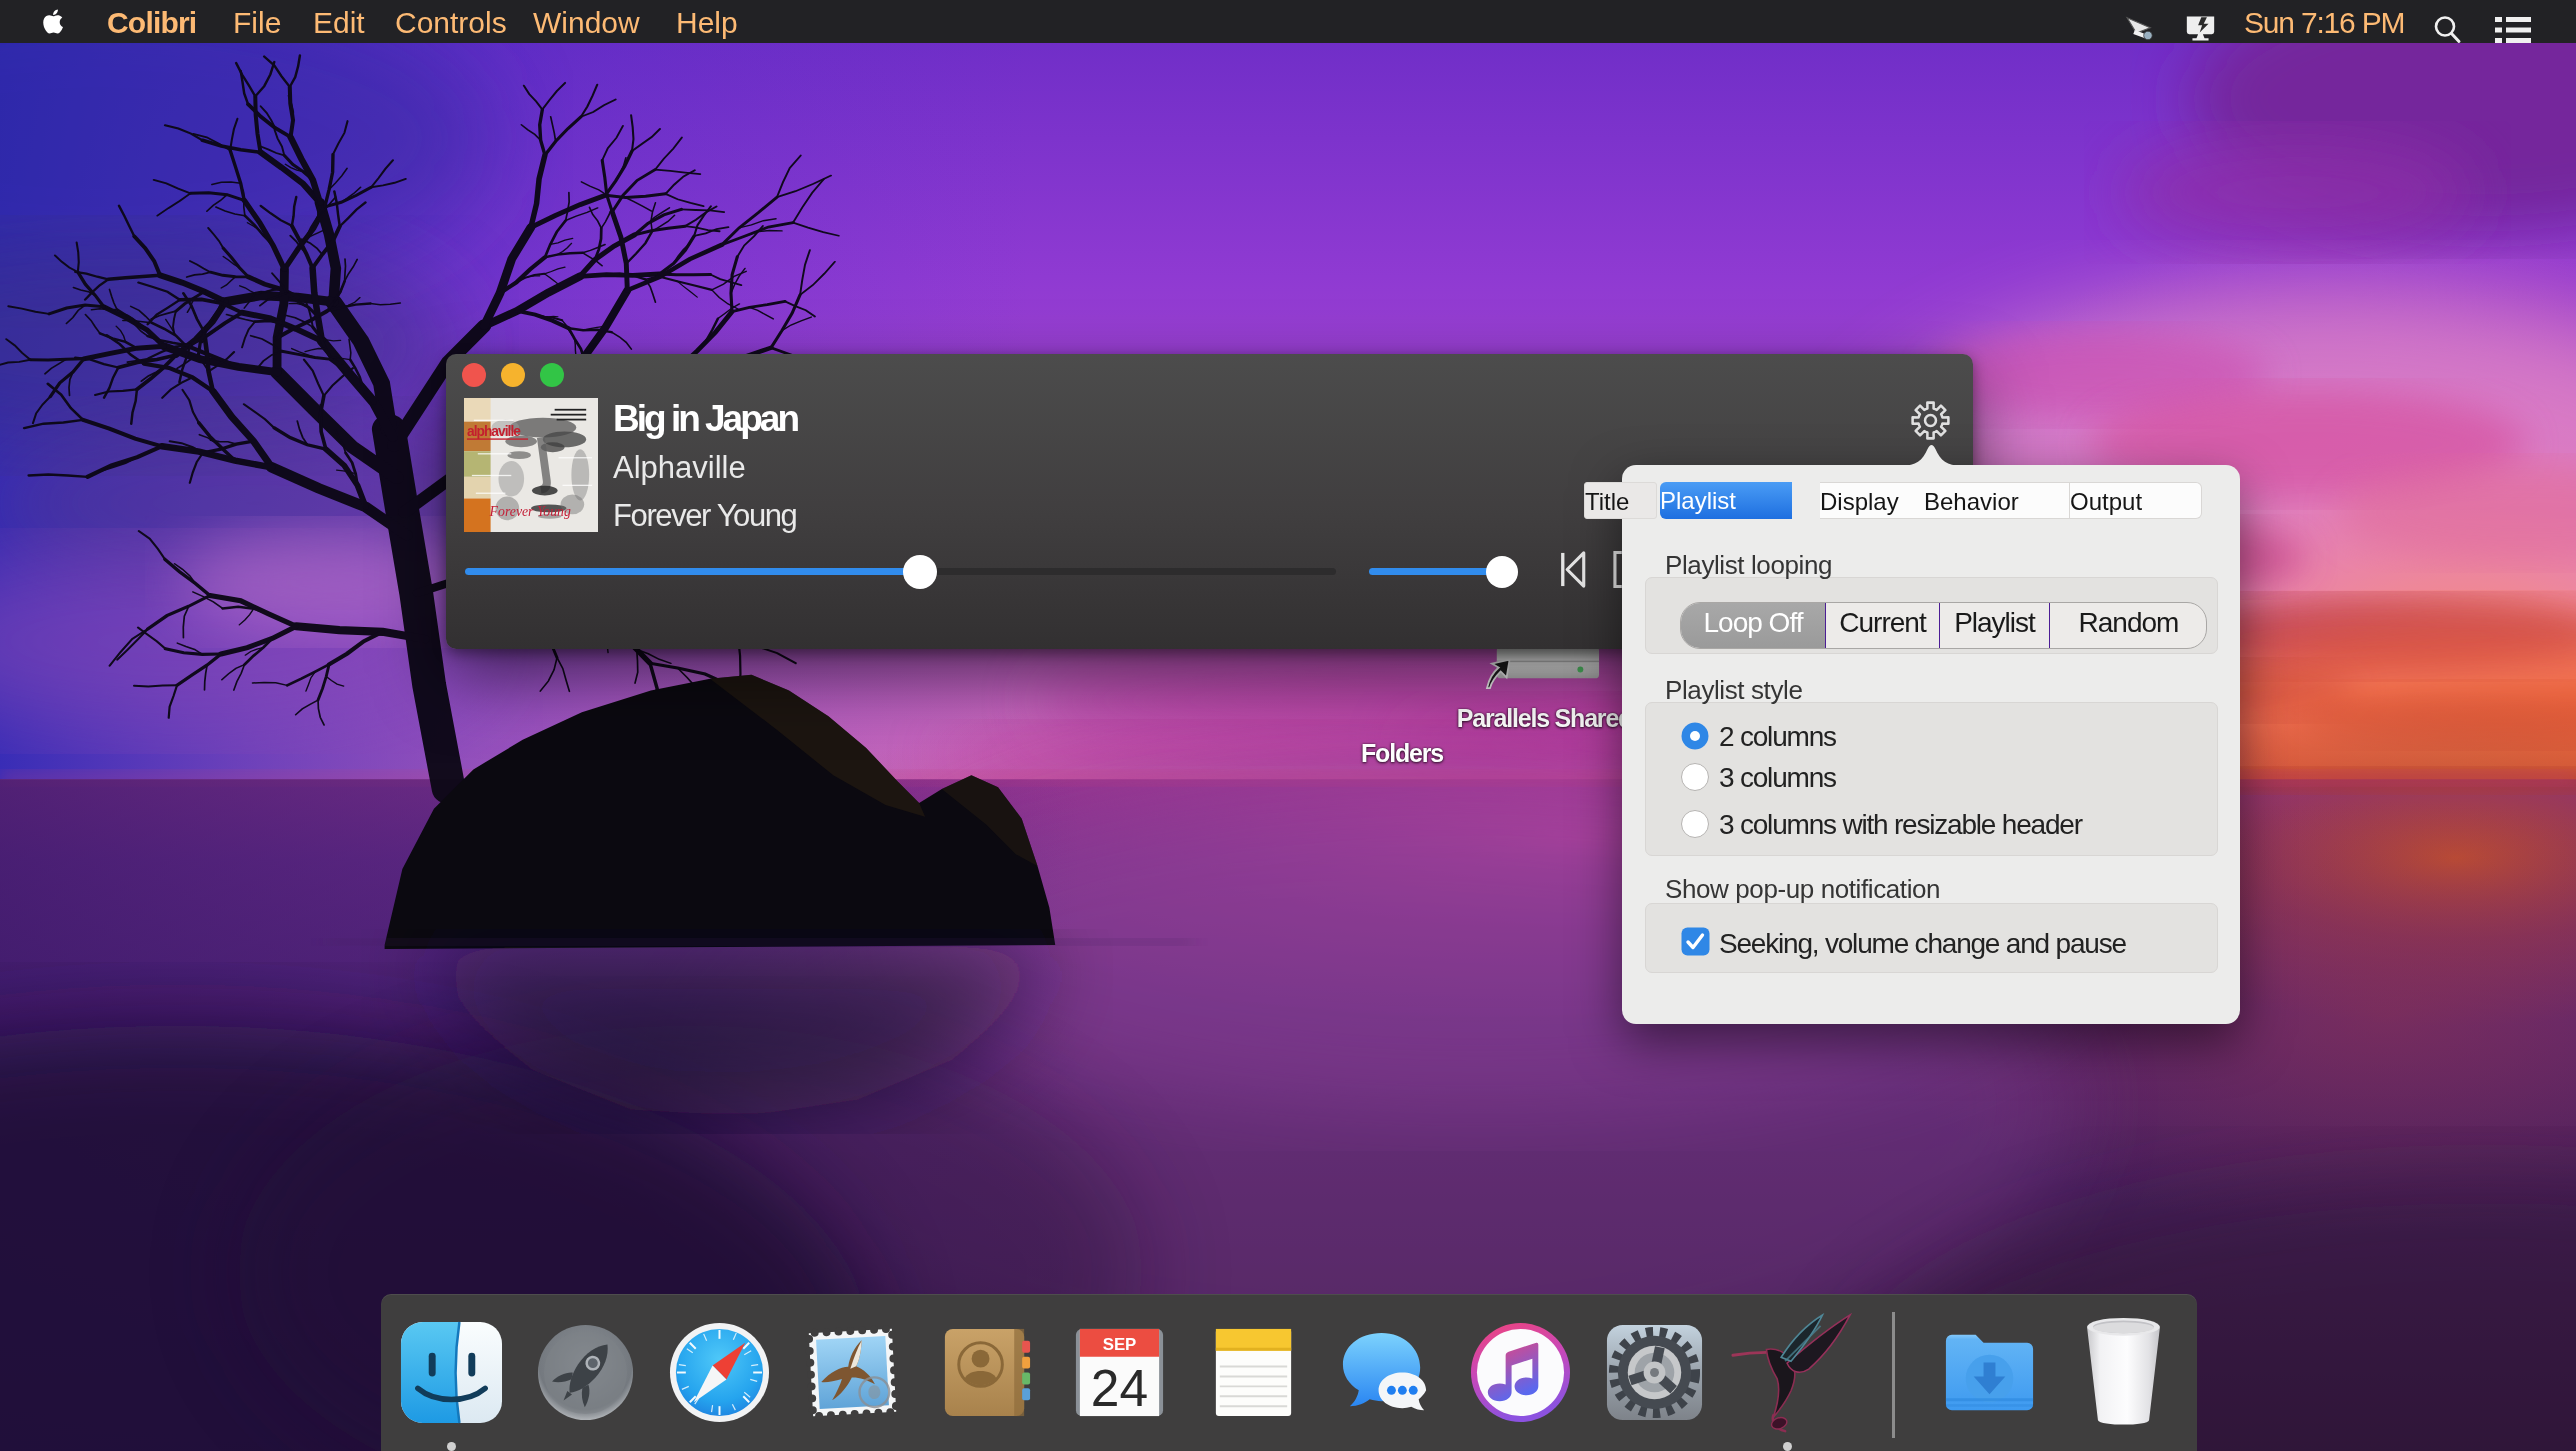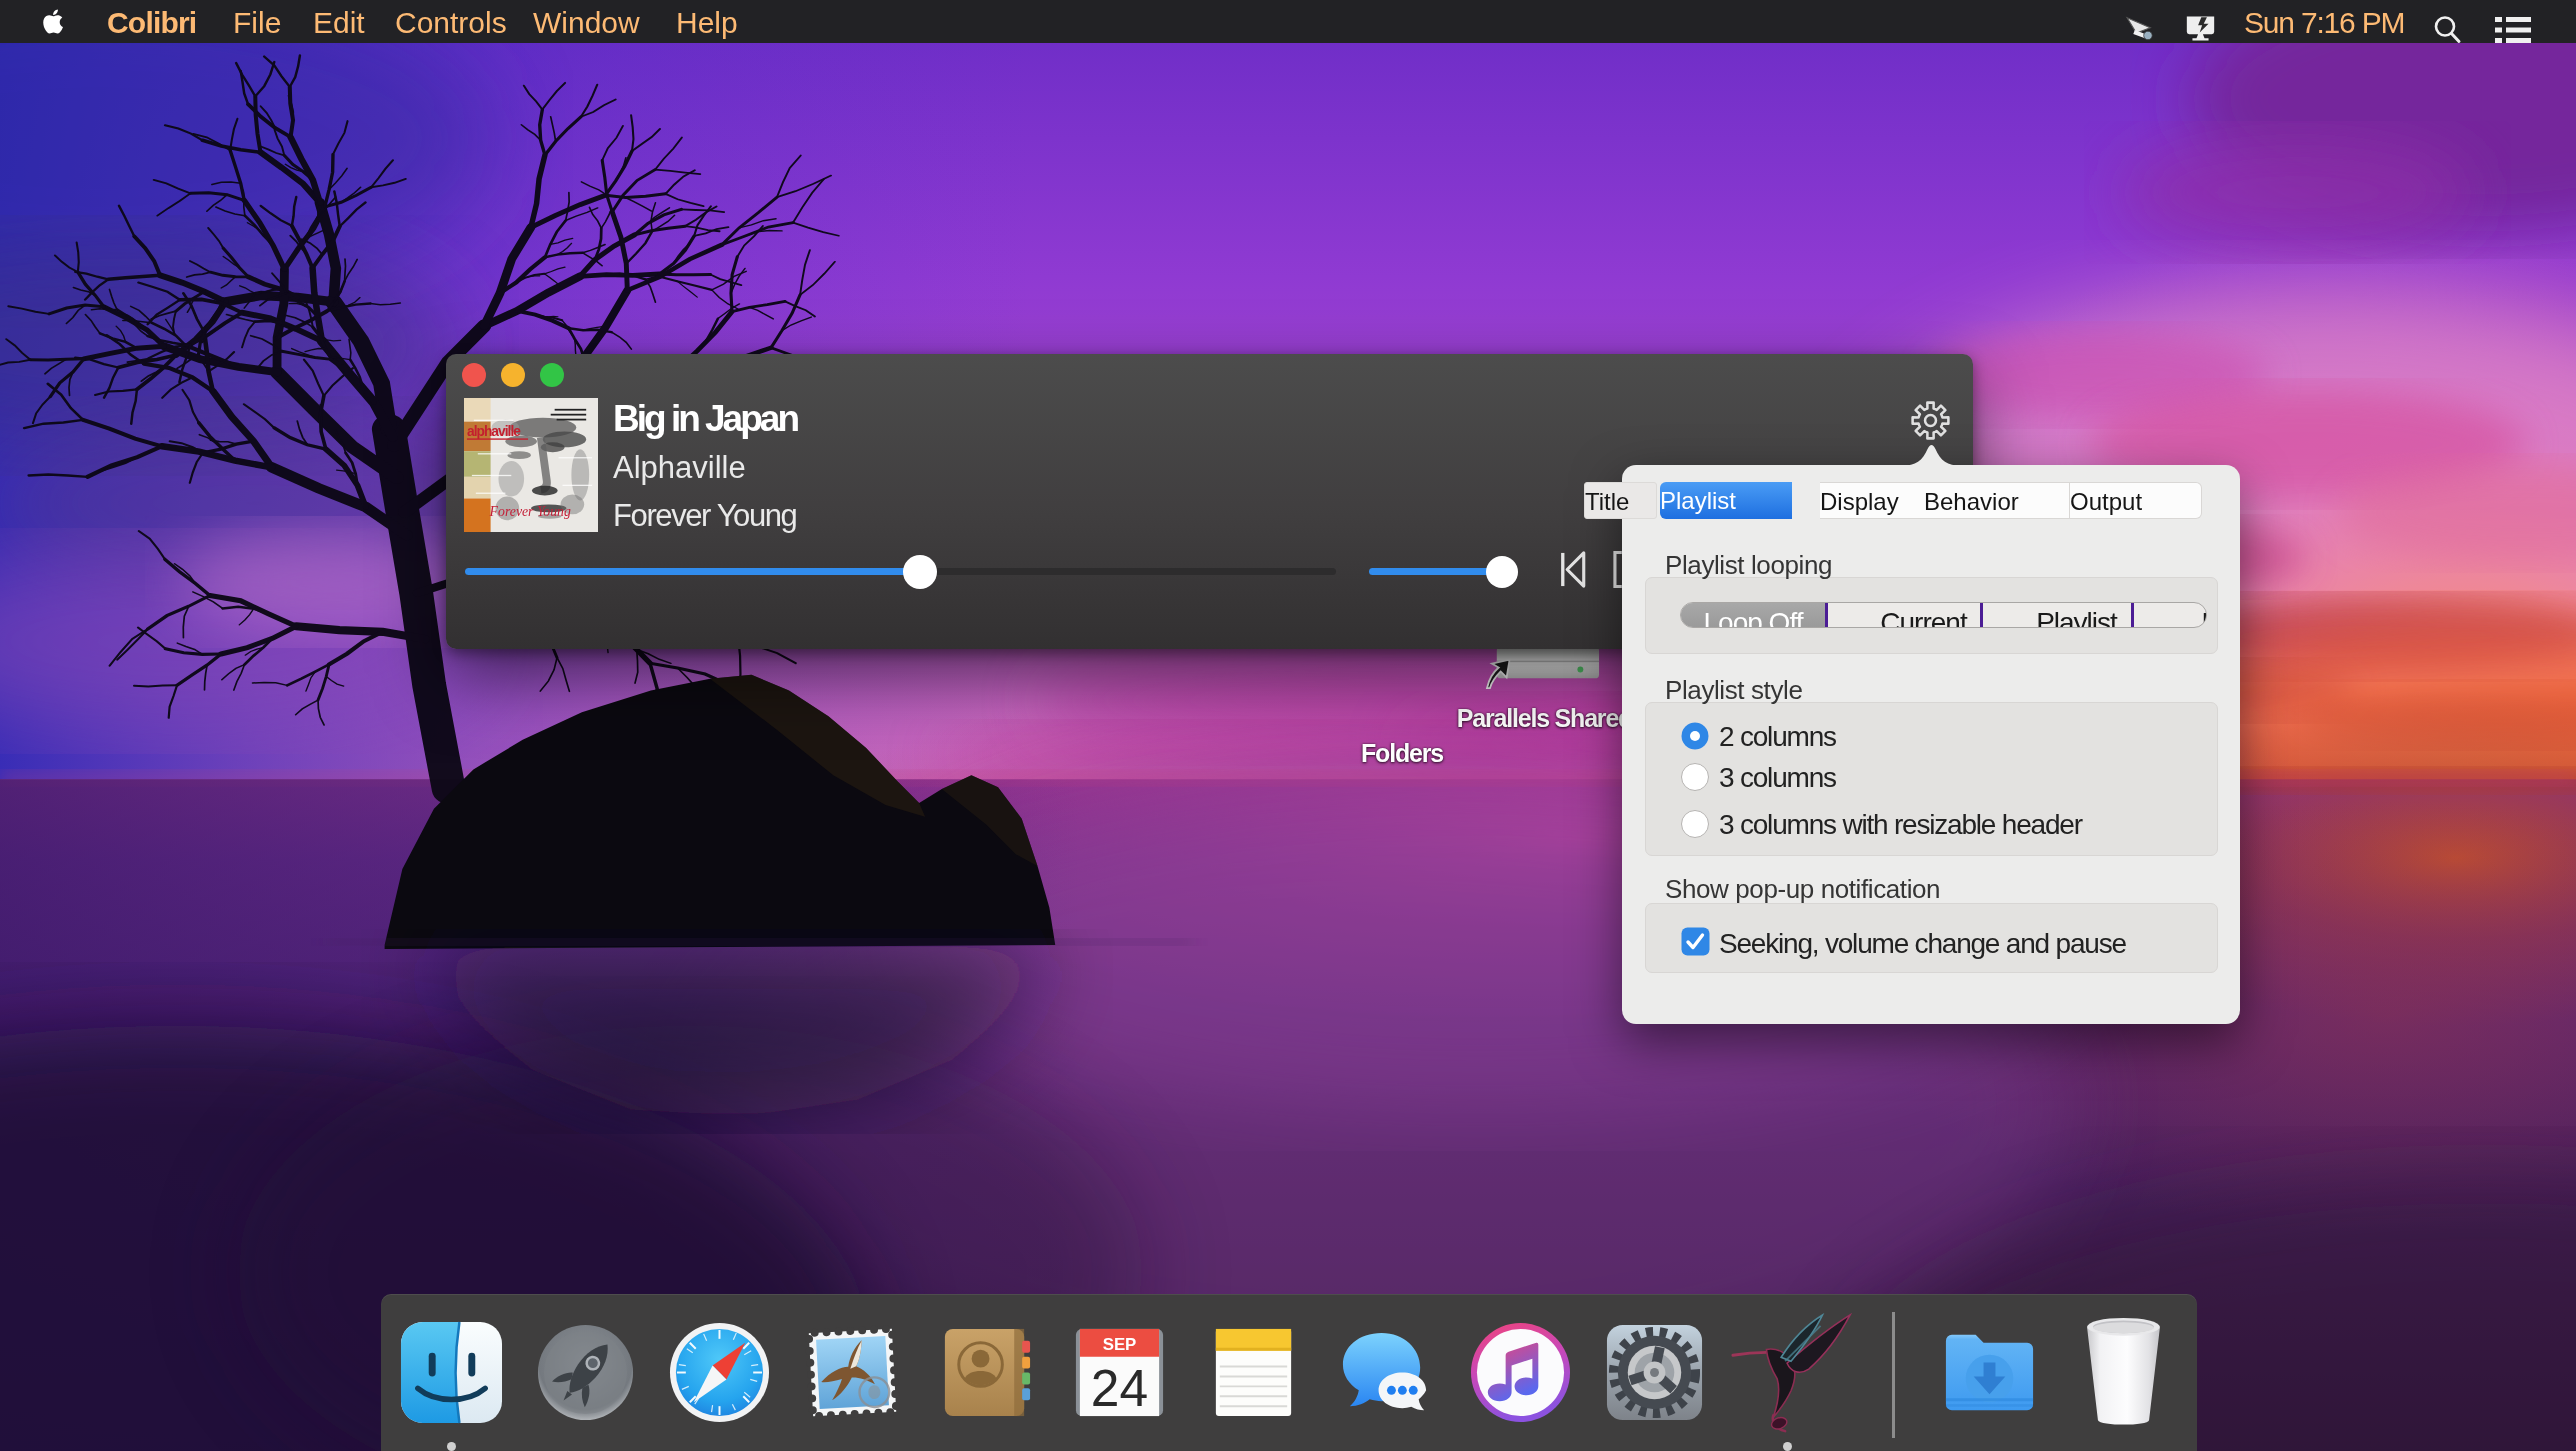--- a/index.html
+++ b/index.html
@@ -30,26 +30,26 @@
   #tabTitle{left:1584px;width:73px;background:#eae8e7;border:1px solid #dcdad8;border-radius:3px;}
   #tabPlaylist{left:1660px;width:132px;background:linear-gradient(#4a9cf5,#1e6fe0);color:#fff;
     border:none;border-radius:6px 0 0 6px;}
   #tabDisplay{left:1820px;width:132px;border-left:none;}
   #tabBehavior{left:1924px;width:146px;border-left:none;}
   #tabOutput{left:2070px;width:132px;border-left:none;border-radius:0 6px 6px 0;}
   .seclabel{position:absolute;font-size:26px;color:#353535;z-index:22;left:1665px;letter-spacing:-0.4px;}
   .secbox{position:absolute;left:1645px;width:573px;background:#e3e2e0;border:1px solid #d8d6d4;
     border-radius:7px;z-index:21;box-sizing:border-box;}
   
-  #segwrap{position:absolute;left:1680px;top:602px;width:527px;height:26px;z-index:23;
+  #segwrap{position:absolute;left:1680px;top:602px;width:527px;height:47px;z-index:23;
     border:1.5px solid #a9a7a5;border-radius:20px;background:#edebe9;box-sizing:border-box;
     display:flex;overflow:hidden;}
   .seg{height:100%;font-size:28px;color:#1a1a1a;text-align:center;line-height:39px;flex:none;letter-spacing:-1px;}
   .seg.sel{background:linear-gradient(#a8a8a8,#9a9a9a);color:#fff;}
-  .seg+.seg{border-left:3px solid #4c1d95;padding-left:39px;}
+  .seg+.seg{border-left:1px solid #4c1d95;}
   .radio{position:absolute;left:1681px;width:28px;height:28px;border-radius:50%;z-index:23;box-sizing:border-box;}
   .radio.off{background:#fff;border:1px solid #b6b4b2;}
   .rlabel{position:absolute;left:1719px;font-size:28px;color:#222;z-index:23;letter-spacing:-1.2px;}
   
   #deskicon{z-index:5;}
   .dlabel{position:absolute;color:#fff;font-weight:bold;font-size:25px;z-index:5;letter-spacing:-1.2px;
     text-shadow:0 1px 3px rgba(0,0,0,.75), 0 0 2px rgba(0,0,0,.5);}
   
   #dock{left:381px;top:1294px;width:1816px;height:166px;background:#3f3e3e;
     border-radius:10px 10px 0 0;z-index:30;box-shadow:inset 0 1px 0 rgba(255,255,255,.08);}

